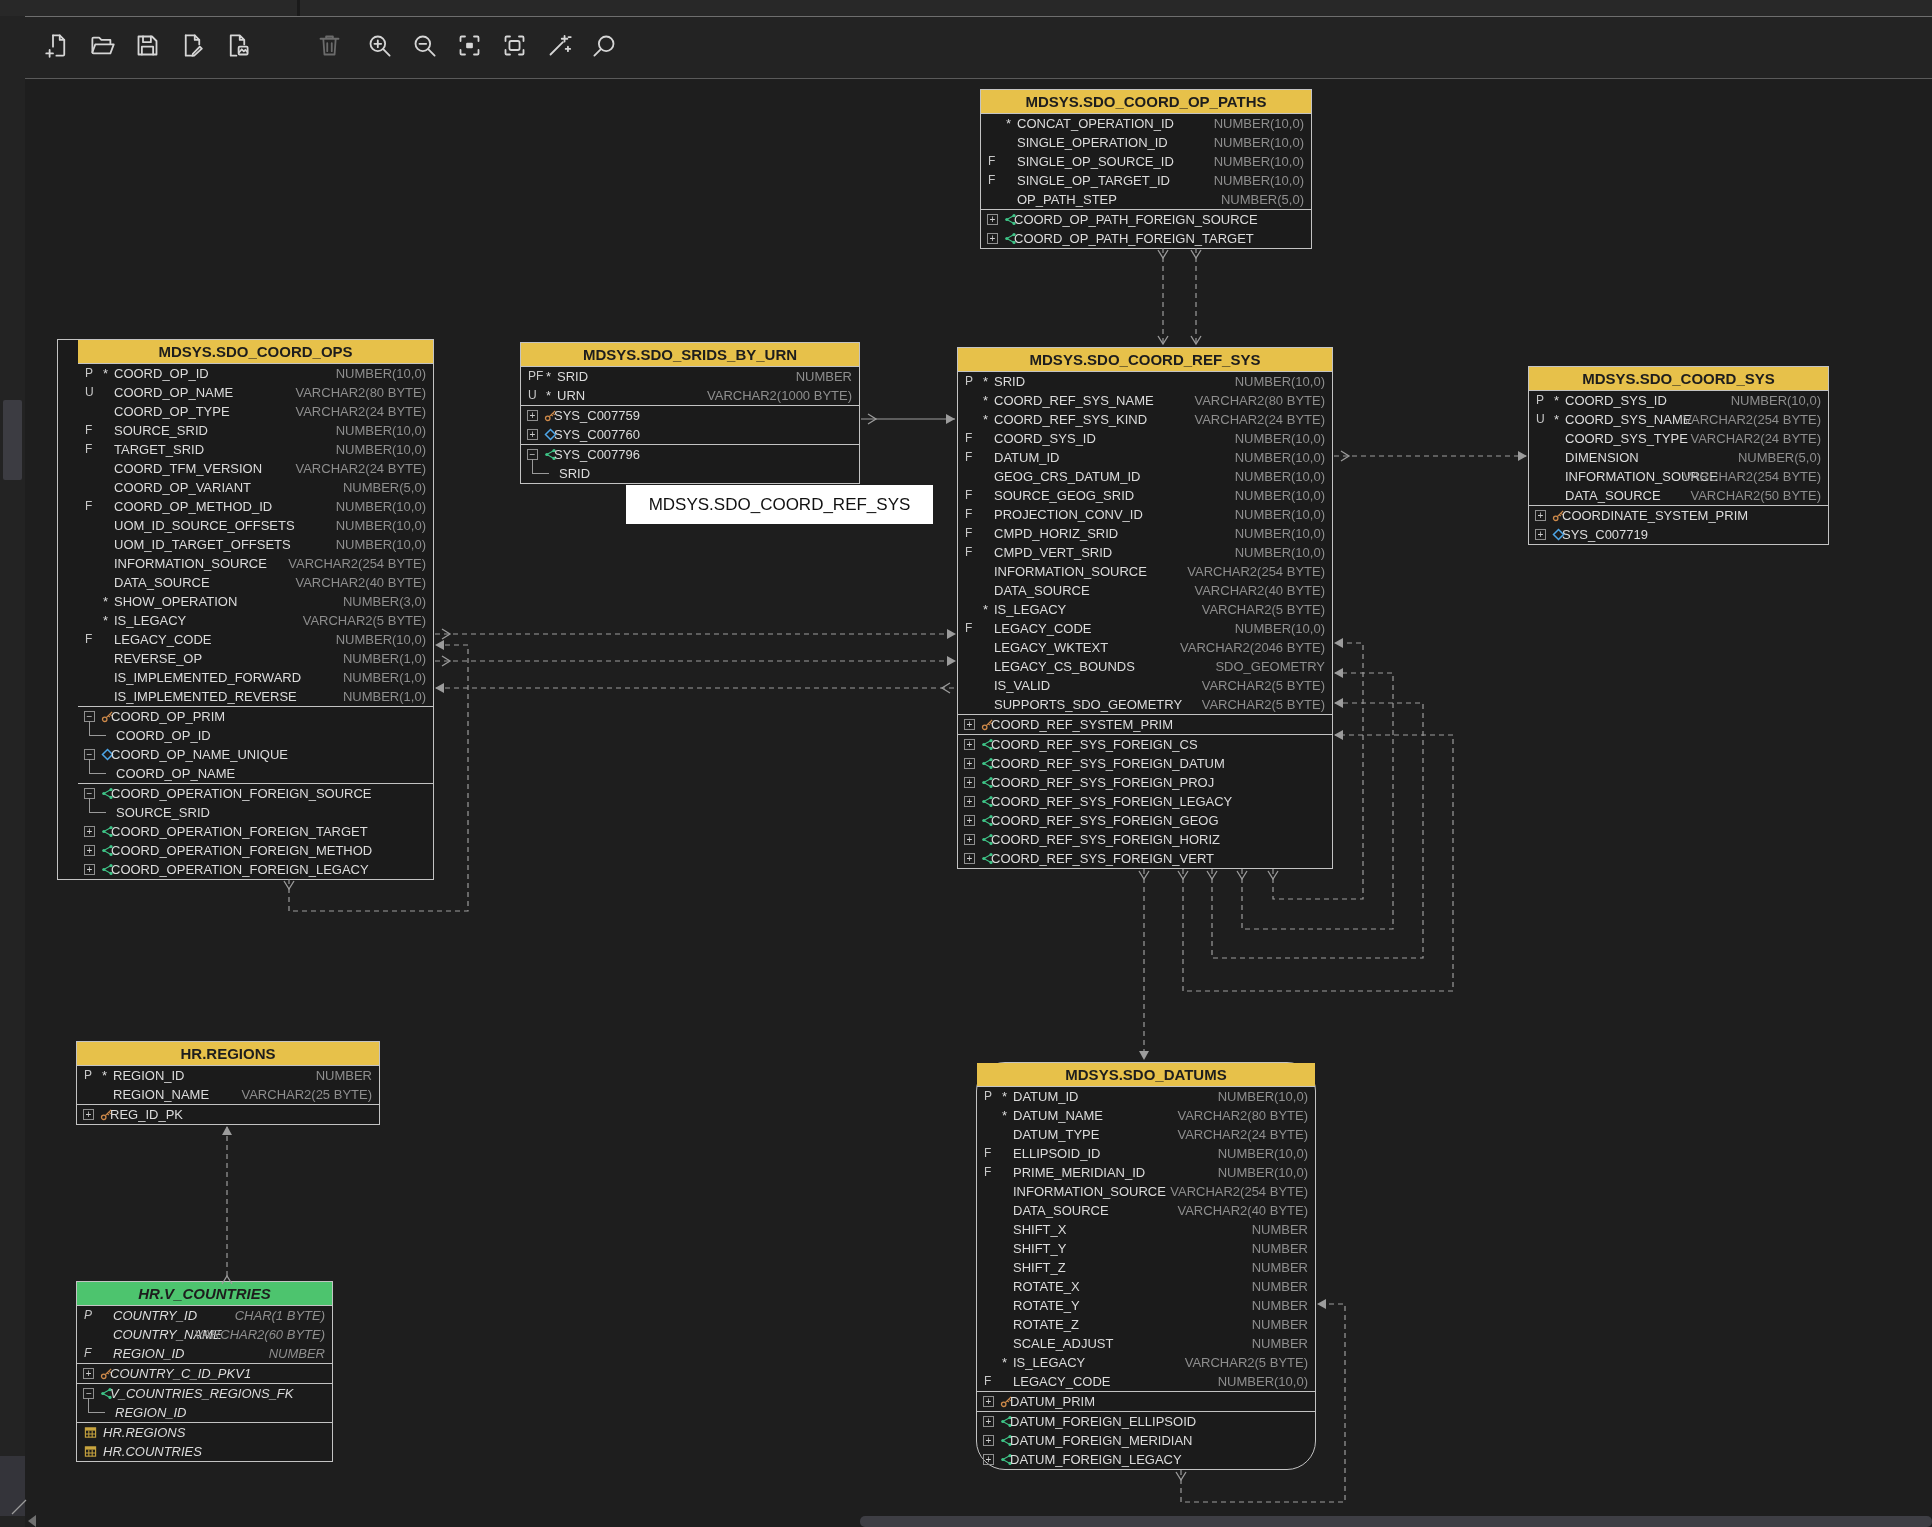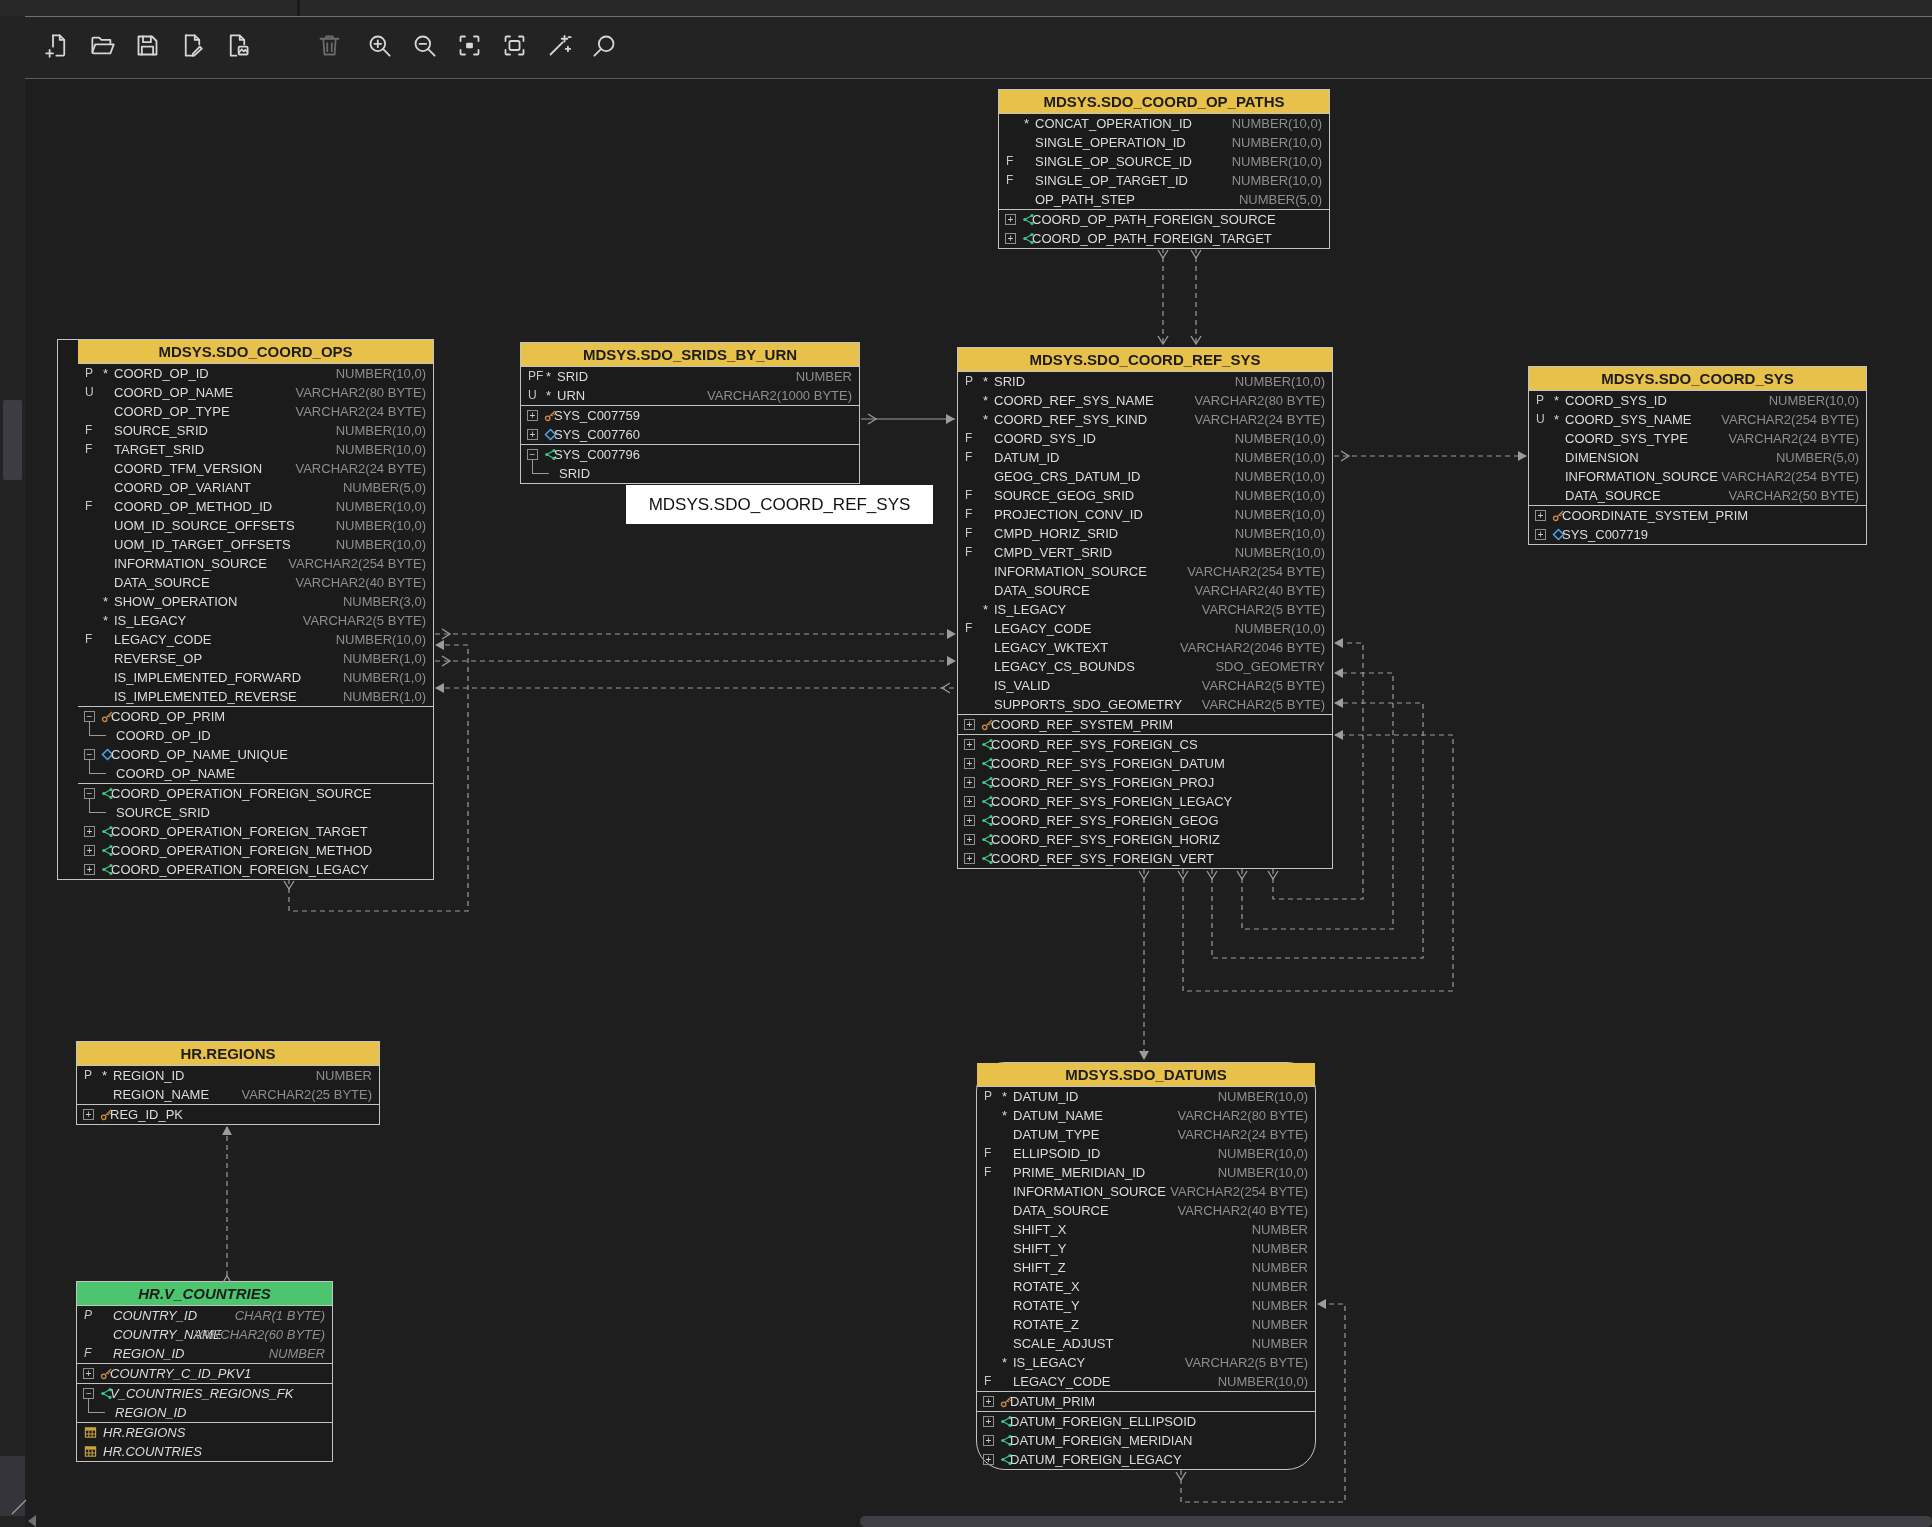--- a/index.html
+++ b/index.html
@@ -134,21 +134,21 @@
             <path d="M8.6 15.4 3 21"></path>
           </svg></span>
       </div>
     </div>
   <div class="rail" data-name="left-scrollbar-rail">
     <div class="rail-thumb" data-name="vertical-scrollbar-thumb"></div>
     <div class="rail-block" data-name="scrollbar-corner-block"></div>
   </div>
 
   <div id="tables" data-name="diagram-canvas">
-      <div class="tbl" data-name="table-mdsys-sdo-coord-op-paths" style="left: 980px; top: 89px; width: 332px; margin-left: 18px;">
+      <div class="tbl" data-name="table-mdsys-sdo-coord-op-paths" style="left: 980px; top: 89px; width: 332px;">
         <div class="tbl-header" data-name="table-title" style="background:#e7c14a">MDSYS.SDO_COORD_OP_PATHS</div>
         <div class="row" data-name="column-row">
           <span class="st" data-name="required-marker">*</span>
           <span class="nm" data-name="column-name">CONCAT_OPERATION_ID</span>
           <span class="ty" data-name="column-type">NUMBER(10,0)</span>
         </div>
         <div class="row" data-name="column-row">
           <span class="nm" data-name="column-name">SINGLE_OPERATION_ID</span>
           <span class="ty" data-name="column-type">NUMBER(10,0)</span>
         </div>
@@ -592,21 +592,21 @@
                 <path d="M10.8 2.8 3 7l7.8 4.2" stroke="#3ec487" stroke-width="1.2" fill="none"></path>
                 <circle cx="10.8" cy="2.8" r="1.7" fill="#3ec487"></circle>
                 <circle cx="3" cy="7" r="1.7" fill="#3ec487"></circle>
                 <circle cx="10.8" cy="11.2" r="1.7" fill="#3ec487"></circle>
               </svg>
             </span>
             <span class="klabel" data-name="key-name">COORD_REF_SYS_FOREIGN_VERT</span>
           </div>
         </div>
       </div>
-      <div class="tbl" data-name="table-mdsys-sdo-coord-sys" style="left: 1528px; top: 366px; width: 339px;">
+      <div class="tbl" data-name="table-mdsys-sdo-coord-sys" style="left: 1528px; top: 366px; width: 301px;">
         <div class="tbl-header" data-name="table-title" style="background:#e7c14a">MDSYS.SDO_COORD_SYS</div>
         <div class="row" data-name="column-row">
           <span class="m" data-name="key-marker">P</span>
           <span class="st" data-name="required-marker">*</span>
           <span class="nm" data-name="column-name">COORD_SYS_ID</span>
           <span class="ty" data-name="column-type">NUMBER(10,0)</span>
         </div>
         <div class="row" data-name="column-row">
           <span class="m" data-name="key-marker">U</span>
           <span class="st" data-name="required-marker">*</span>

